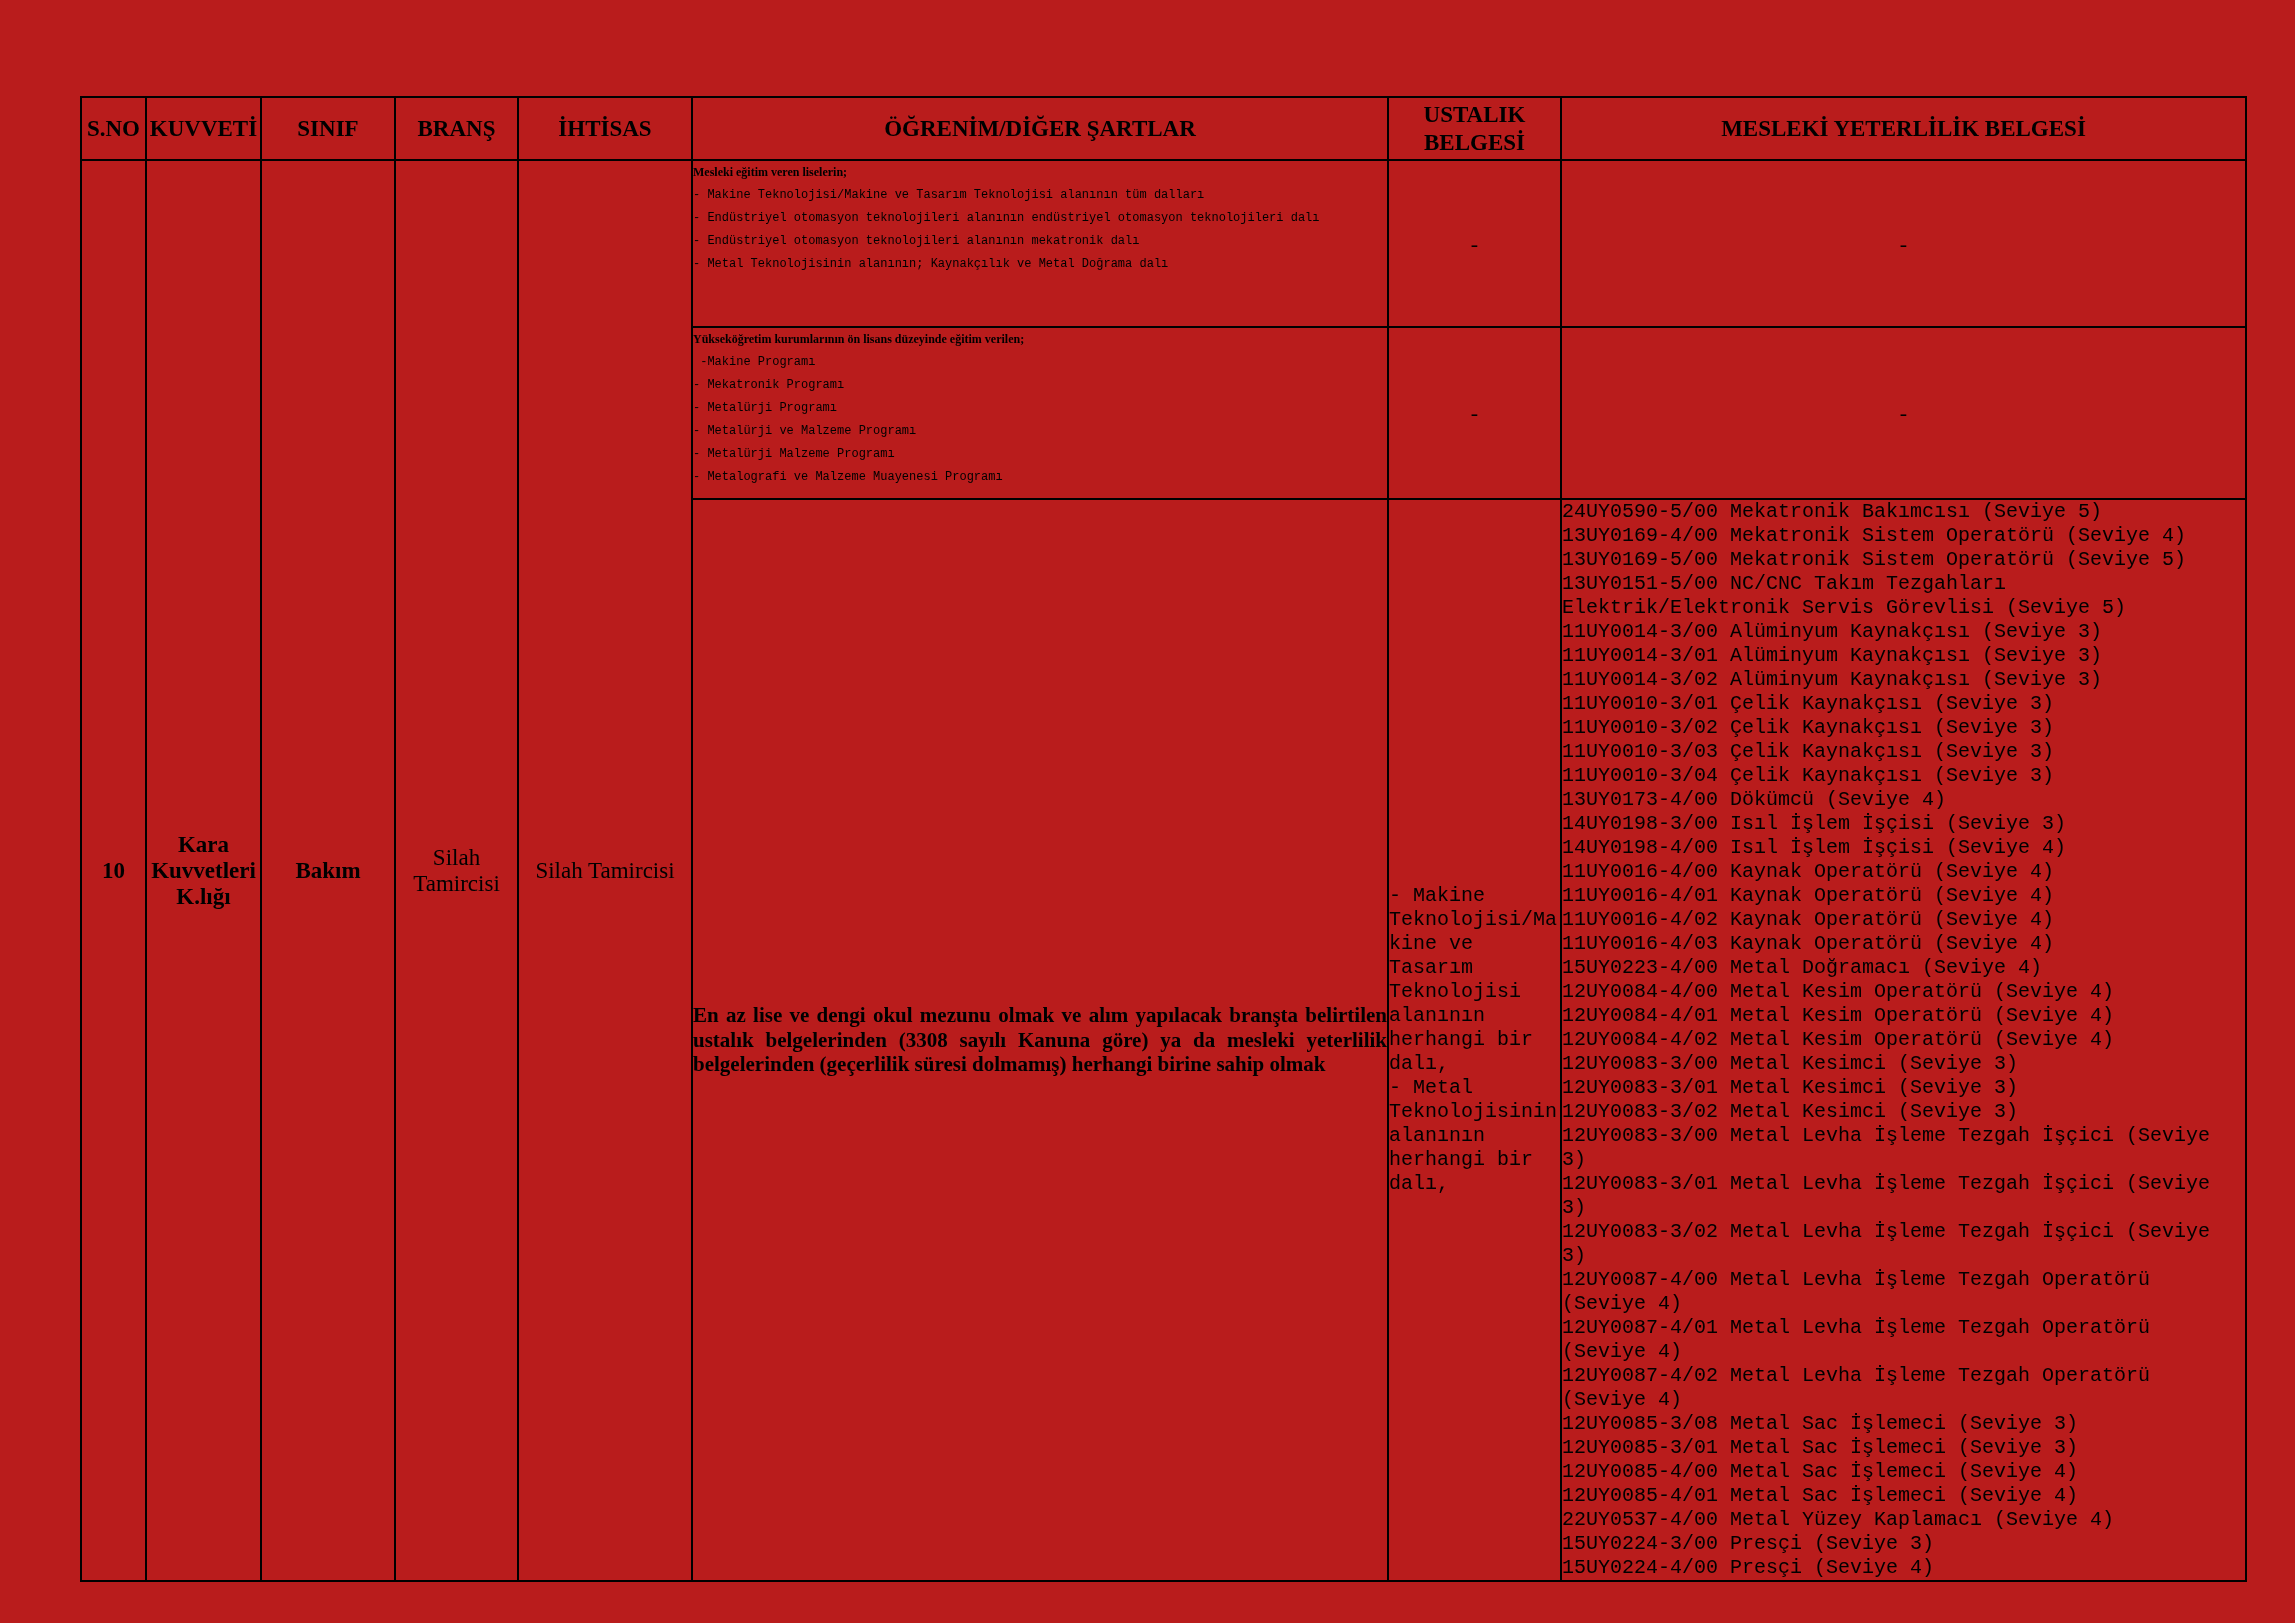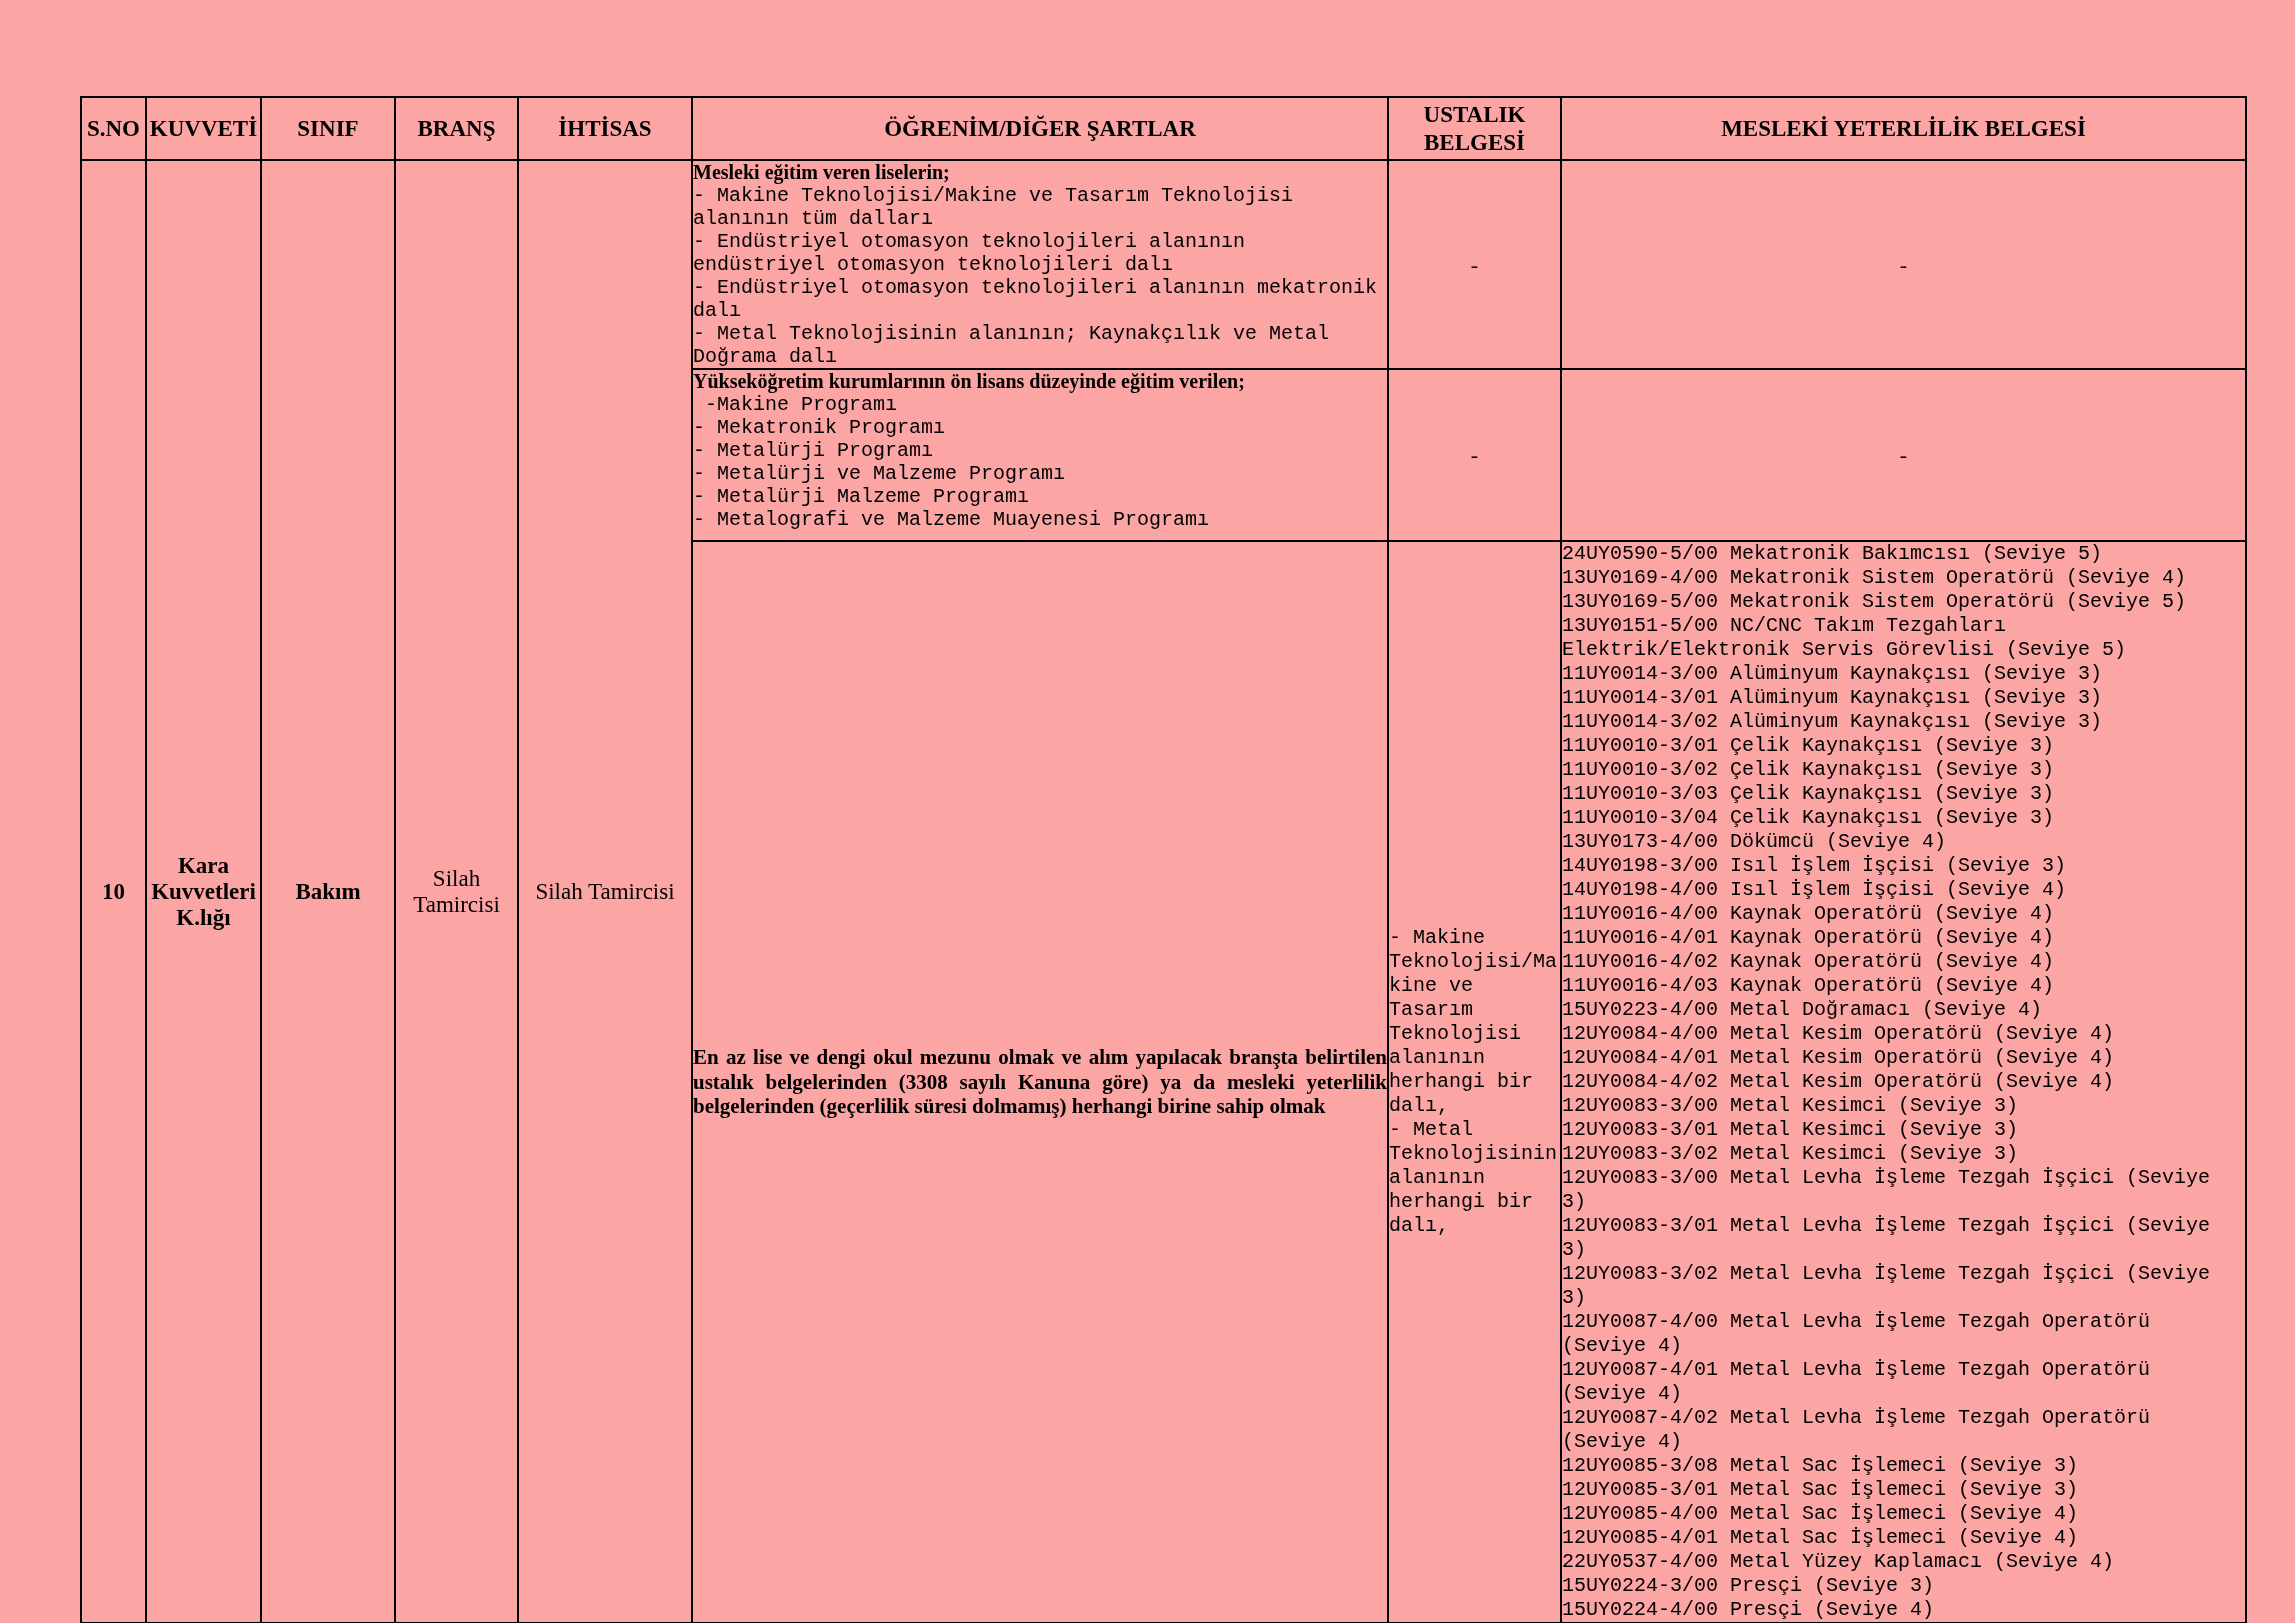--- a/index.html
+++ b/index.html
@@ -6,21 +6,21 @@
     margin: 0;
     padding: 0;
     background: #ffffff;
     color: #000000;
     font-family: "Liberation Serif", "DejaVu Serif", serif;
   }
   .page {
     position: relative;
     width: 2295px;
     height: 1623px;
-    background: #fca5a5;
+    background: #b91c1c;
     overflow: hidden;
   }
   table.doc-table {
     position: absolute;
     left: 80px;
     top: 96px;
     border-collapse: collapse;
     table-layout: fixed;
     width: 2164px;
   }
@@ -43,21 +43,21 @@
   tr.r2    { height: 172px; }
   tr.r3    { height: 950px; }
   td.id-cell {
     text-align: center;
     vertical-align: middle;
     font-size: 23px;
   }
   td.id-cell.bold { font-weight: bold; margin-left: 8px; }
   td.edu-cell {
     vertical-align: top;
-    font-size: 20px;
+    font-size: 12px;
     line-height: 23px;
     padding: 5px 8.5px 1.7px 8.5px;
   }
   td.edu-cell .edu-title {
     font-weight: bold;
     white-space: pre-wrap;
   }
   [data-bind-list] > div {
     white-space: pre-wrap;
     font-family: Liberation Mono, monospace;

